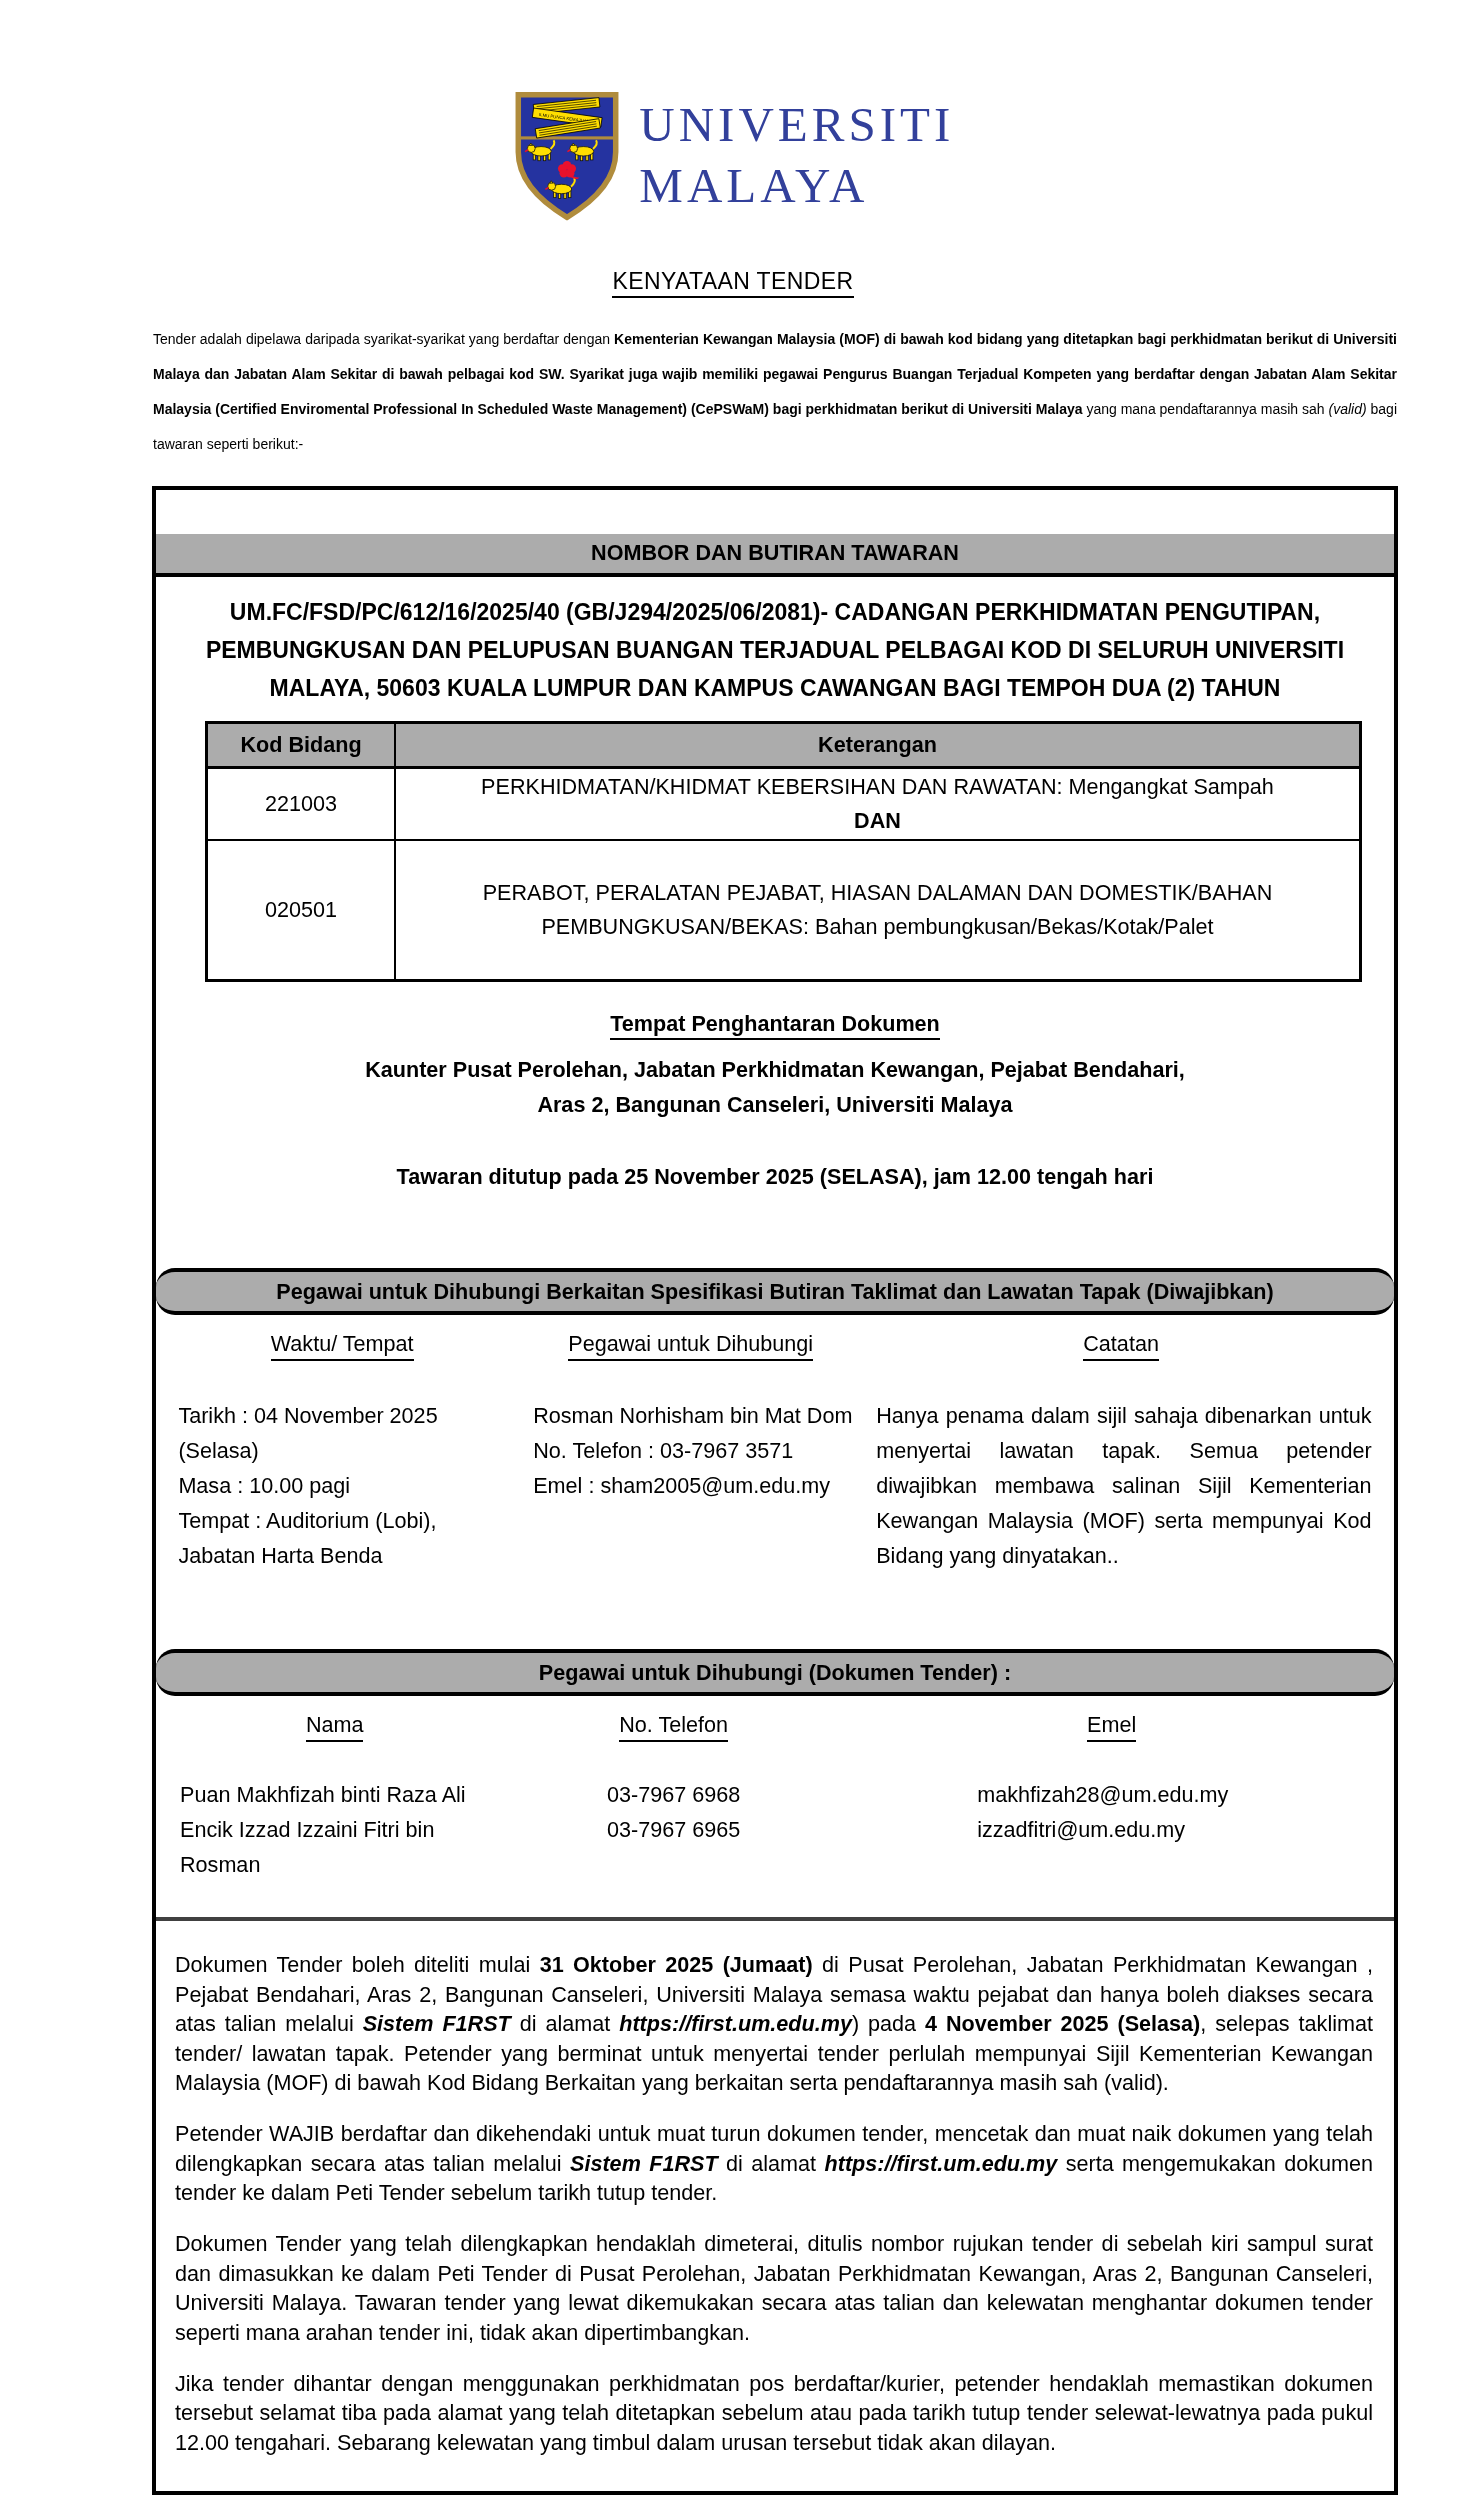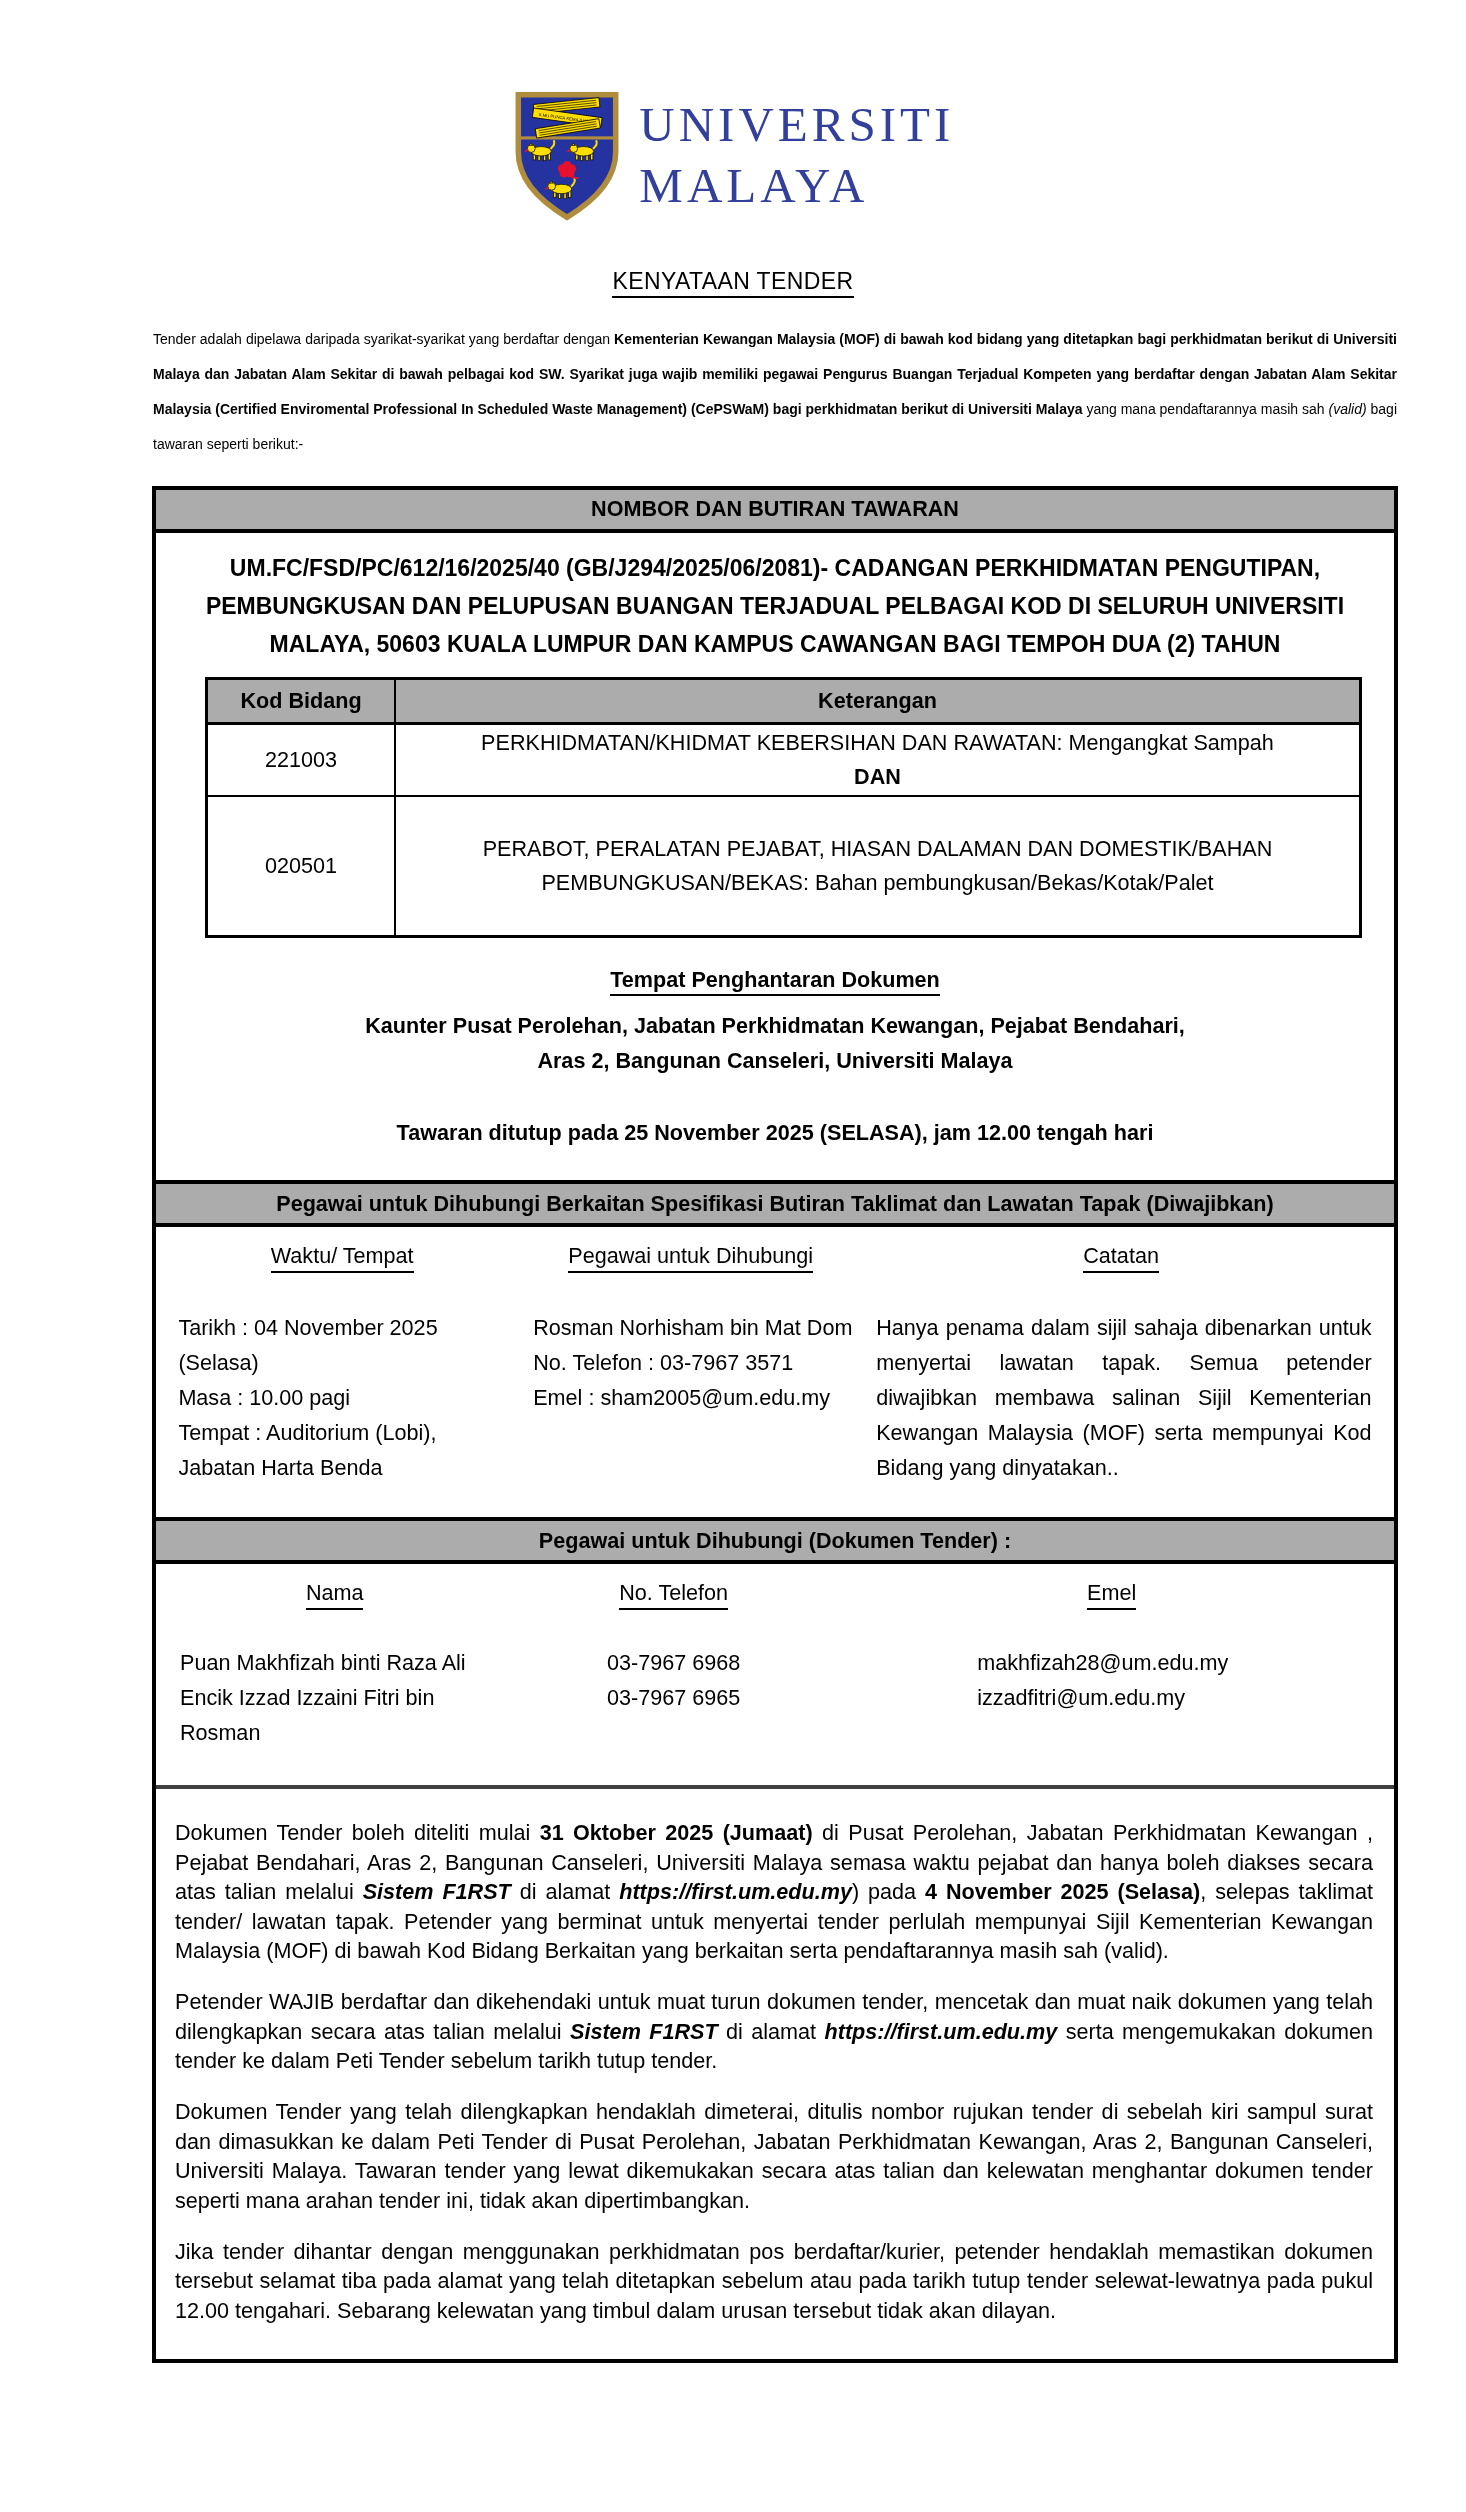--- a/index.html
+++ b/index.html
@@ -42,23 +42,24 @@
   
   .intro{
     margin:27px 70px 0 153px;width:1244px;
     font-size:14px;line-height:35px;text-align:justify;
   }
   
   .main-table{margin:24px 0 0 152px;width:1246px;border:4px solid #000;}
   .gray-head{
     background:var(--header-gray);text-align:center;font-weight:700;font-size:21.6px;
     padding:6.4px 8px;
+    margin-top:44px;
   }
   .gray-head.first{border-bottom:4.8px solid #000;}
-  .gray-head.mid{border-top:4px solid #000;border-bottom:4px solid #000;}
+  .gray-head.mid{border-top:4px solid #000;border-bottom:4px solid #000;border-radius:19px;}
   .tender-title{
     padding:16px 27px 8px;text-align:center;font-weight:700;font-size:23px;line-height:38px;
   }
   
   .kod-table{margin:6.4px 32px 0 49px;border:3.2px solid #000;display:grid;grid-template-columns:188px 1fr;}
   .kt-cell{font-size:21.6px;}
   .kt-h{background:var(--header-gray);font-weight:700;text-align:center;padding:8px 3.2px;border-bottom:3.2px solid #000;}
   .kt-h.c1,.kt-kod{border-right:2.4px solid #000;}
   .kt-kod{display:flex;align-items:center;justify-content:center;}
   .kt-ket{text-align:center;line-height:34px;}

